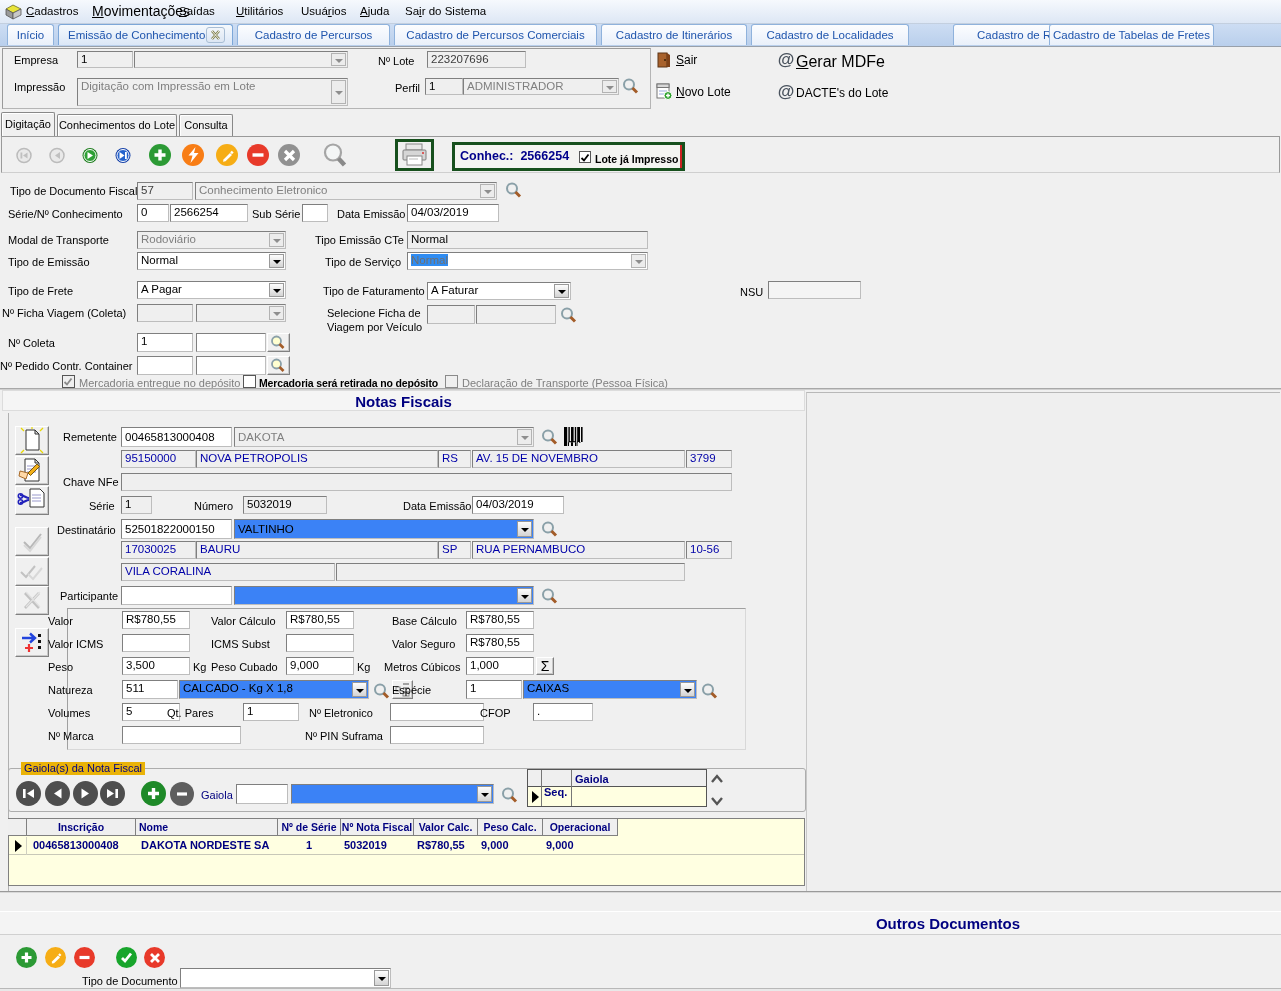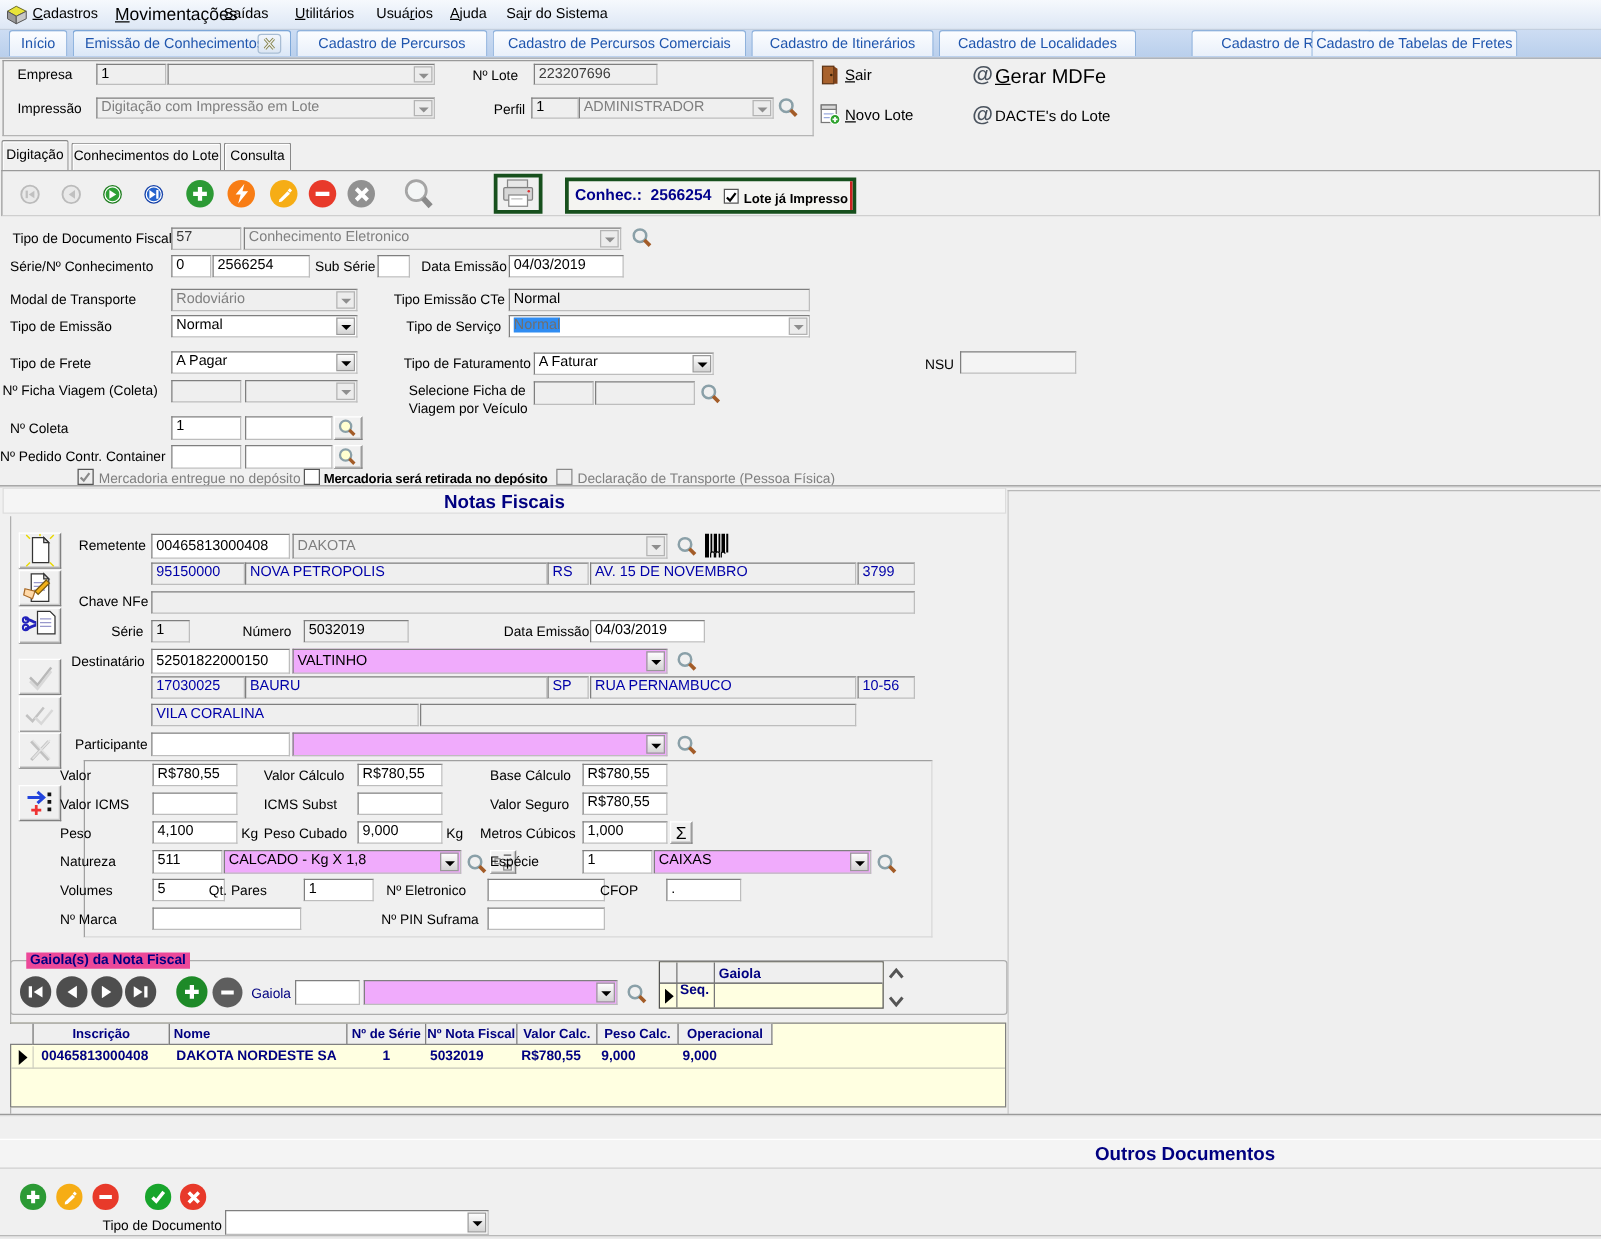--- a/index.html
+++ b/index.html
@@ -3,21 +3,21 @@
 <meta charset="utf-8">
 <style>
 *{margin:0;padding:0;box-sizing:border-box}
 html,body{width:1281px;height:991px;overflow:hidden}
 body{position:relative;background:#f0f0f0;font-family:"Liberation Sans",sans-serif;font-size:12px;color:#000}
 .ab{position:absolute}
 .lb{position:absolute;font-size:11px;color:#000;white-space:nowrap;line-height:13px}
 .rt{text-align:left}
 .fld{position:absolute;font-size:11.5px;white-space:nowrap;overflow:hidden;padding:1px 3px 0 3px;background:#fff;border:1px solid #7f7f7f;border-bottom-color:#bdbdbd;border-right-color:#bdbdbd}
 .df{background:#efefef}
-.yf{background:#f0abfc}
+.yf{background:#3b82f6}
 .blu{color:#0000a8}
 .gry{color:#7f7f7f}
 .arw{position:absolute;top:1px;bottom:1px;right:1px;width:15px;background:linear-gradient(#fdfdfd,#d4d4d4);border:1px solid #999}
 .arw::after{content:"";position:absolute;left:50%;top:50%;margin:-1px 0 0 -4px;border:4px solid transparent;border-top:4px solid #000;border-bottom:none}
 .arwd{background:#ececec;border-color:#b3b3b3}
 .arwd::after{border-top-color:#8e8e8e}
 .circ{position:absolute;border-radius:50%;display:flex;align-items:center;justify-content:center;color:#fff;font-weight:bold}
 .cb{position:absolute;width:13px;height:13px;background:#fff;border:1px solid #565656}
 .btn3d{position:absolute;background:#f0f0f0;border:1px solid #808080;border-top-color:#fff;border-left-color:#fff;box-shadow:inset -1px -1px 0 #c8c8c8}
 </style>
@@ -59,21 +59,21 @@
 <div class="ab" style="left:0;top:46px;width:1281px;height:65px;background:#f0f0f0;border-top:1px solid #98a0aa"></div>
 <div class="ab" style="left:2px;top:48px;width:649px;height:61px;border:1px solid #b5b5b5;border-top-color:#9a9a9a;border-left-color:#9a9a9a"></div>
 <span class="lb rt" style="left:14px;top:54px;width:60px">Empresa</span>
 <div class="fld df rt" style="left:77px;top:51px;width:56px;height:17px">1</div>
 <div class="fld df" style="left:134px;top:51px;width:214px;height:17px">
     <span class="arw arwd"></span>
   </div>
 <span class="lb" style="left:378px;top:55px">Nº Lote</span>
 <div class="fld df rt" style="left:427px;top:51px;width:99px;height:17px;color:#3c3c3c;padding-right:6px">223207696</div>
 <span class="lb rt" style="left:14px;top:81px;width:60px">Impressão</span>
-<div class="fld df gry" style="left:77px;top:78px;width:271px;height:17px">Digitação com Impressão em Lote<span class="arw arwd"></span></div>
+<div class="fld df gry" style="left:77px;top:78px;width:271px;height:28px">Digitação com Impressão em Lote<span class="arw arwd"></span></div>
 <span class="lb" style="left:395px;top:82px">Perfil</span>
 <div class="fld df rt" style="left:425px;top:78px;width:38px;height:17px">1</div>
 <div class="fld df gry" style="left:463px;top:78px;width:156px;height:17px">ADMINISTRADOR<span class="arw arwd"></span></div>
 <svg class="ab" style="left:621px;top:77px" width="19" height="19" viewBox="0 0 19 19">
     <circle cx="8" cy="7.5" r="5" fill="none" stroke="#8aa0a8" stroke-width="2"></circle>
     <line x1="11.5" y1="11" x2="16" y2="15.5" stroke="#a35c28" stroke-width="3"></line>
   </svg>
 <svg class="ab" style="left:657px;top:52px" width="14" height="16" viewBox="0 0 14 16">
     <rect x="1" y="1" width="9" height="14" fill="#a8622d" stroke="#5d3416"></rect>
     <polygon points="10,1 13,3 13,15 10,15" fill="#7e4118"></polygon>
@@ -366,21 +366,21 @@
 <div class="fld rt" style="left:286px;top:611px;width:68px;height:18px">R$780,55</div>
 <span class="lb rt" style="left:392px;top:615px;width:70px">Base Cálculo</span>
 <div class="fld rt" style="left:466px;top:611px;width:68px;height:18px">R$780,55</div>
 <span class="lb rt" style="left:48px;top:638px;width:70px">Valor ICMS</span>
 <div class="fld" style="left:122px;top:634px;width:68px;height:18px"></div>
 <span class="lb rt" style="left:211px;top:638px;width:70px">ICMS Subst</span>
 <div class="fld" style="left:286px;top:634px;width:68px;height:18px"></div>
 <span class="lb rt" style="left:392px;top:638px;width:70px">Valor Seguro</span>
 <div class="fld rt" style="left:466px;top:634px;width:68px;height:18px">R$780,55</div>
 <span class="lb rt" style="left:48px;top:661px;width:70px">Peso</span>
-<div class="fld rt" style="left:122px;top:657px;width:68px;height:18px">4,100</div>
+<div class="fld rt" style="left:122px;top:657px;width:68px;height:18px">3,500</div>
 <span class="lb" style="left:193px;top:661px">Kg</span>
 <span class="lb rt" style="left:211px;top:661px;width:70px">Peso Cubado</span>
 <div class="fld rt" style="left:286px;top:657px;width:68px;height:18px">9,000</div>
 <span class="lb" style="left:357px;top:661px">Kg</span>
 <span class="lb rt" style="left:384px;top:661px;width:78px">Metros Cúbicos</span>
 <div class="fld rt" style="left:466px;top:657px;width:68px;height:18px">1,000</div>
 <div class="btn3d" style="left:536px;top:657px;width:18px;height:18px;text-align:center;font-size:14px;line-height:16px">Σ</div>
 <span class="lb rt" style="left:48px;top:684px;width:70px">Natureza</span>
 <div class="fld rt" style="left:122px;top:680px;width:56px;height:19px;padding-right:5px">511</div>
 <div class="fld yf" style="left:179px;top:680px;width:190px;height:19px">CALCADO - Kg X 1,8<span class="arw"></span></div>
@@ -411,21 +411,21 @@
 <span class="lb rt" style="left:309px;top:707px;width:70px">Nº Eletronico</span>
 <div class="fld" style="left:390px;top:703px;width:94px;height:18px"></div>
 <span class="lb rt" style="left:480px;top:707px;width:47px">CFOP</span>
 <div class="fld" style="left:533px;top:703px;width:60px;height:18px">.</div>
 <span class="lb rt" style="left:48px;top:730px;width:70px">Nº Marca</span>
 <div class="fld" style="left:122px;top:726px;width:119px;height:18px"></div>
 <span class="lb rt" style="left:305px;top:730px;width:75px">Nº PIN Suframa</span>
 <div class="fld" style="left:390px;top:726px;width:94px;height:18px"></div>
 
 <div class="ab" style="left:8px;top:768px;width:798px;height:44px;border:1px solid #adadad;border-radius:3px"></div>
-<span class="lb" style="left:21px;top:762px;font-weight:bold;color:#000080;background:#ec4899;padding:0 3px">Gaiola(s) da Nota Fiscal</span>
+<span class="lb" style="left:21px;top:762px;font-weight:normal;color:#000080;background:#eab308;padding:0 3px">Gaiola(s) da Nota Fiscal</span>
 <div class="circ" style="left:16px;top:781px;width:25px;height:25px;background:#4e4e4e">
     <svg width="13" height="13" viewBox="0 0 13 13">
       <rect x="1" y="2" width="2.6" height="9" fill="#fff"></rect>
       <polygon points="12,2 5,6.5 12,11" fill="#fff"></polygon>
     </svg>
   </div>
 <div class="circ" style="left:45px;top:781px;width:25px;height:25px;background:#4e4e4e">
     <svg width="11" height="13" viewBox="0 0 11 13">
       <polygon points="9.5,1.5 2,6.5 9.5,11.5" fill="#fff"></polygon>
     </svg>

